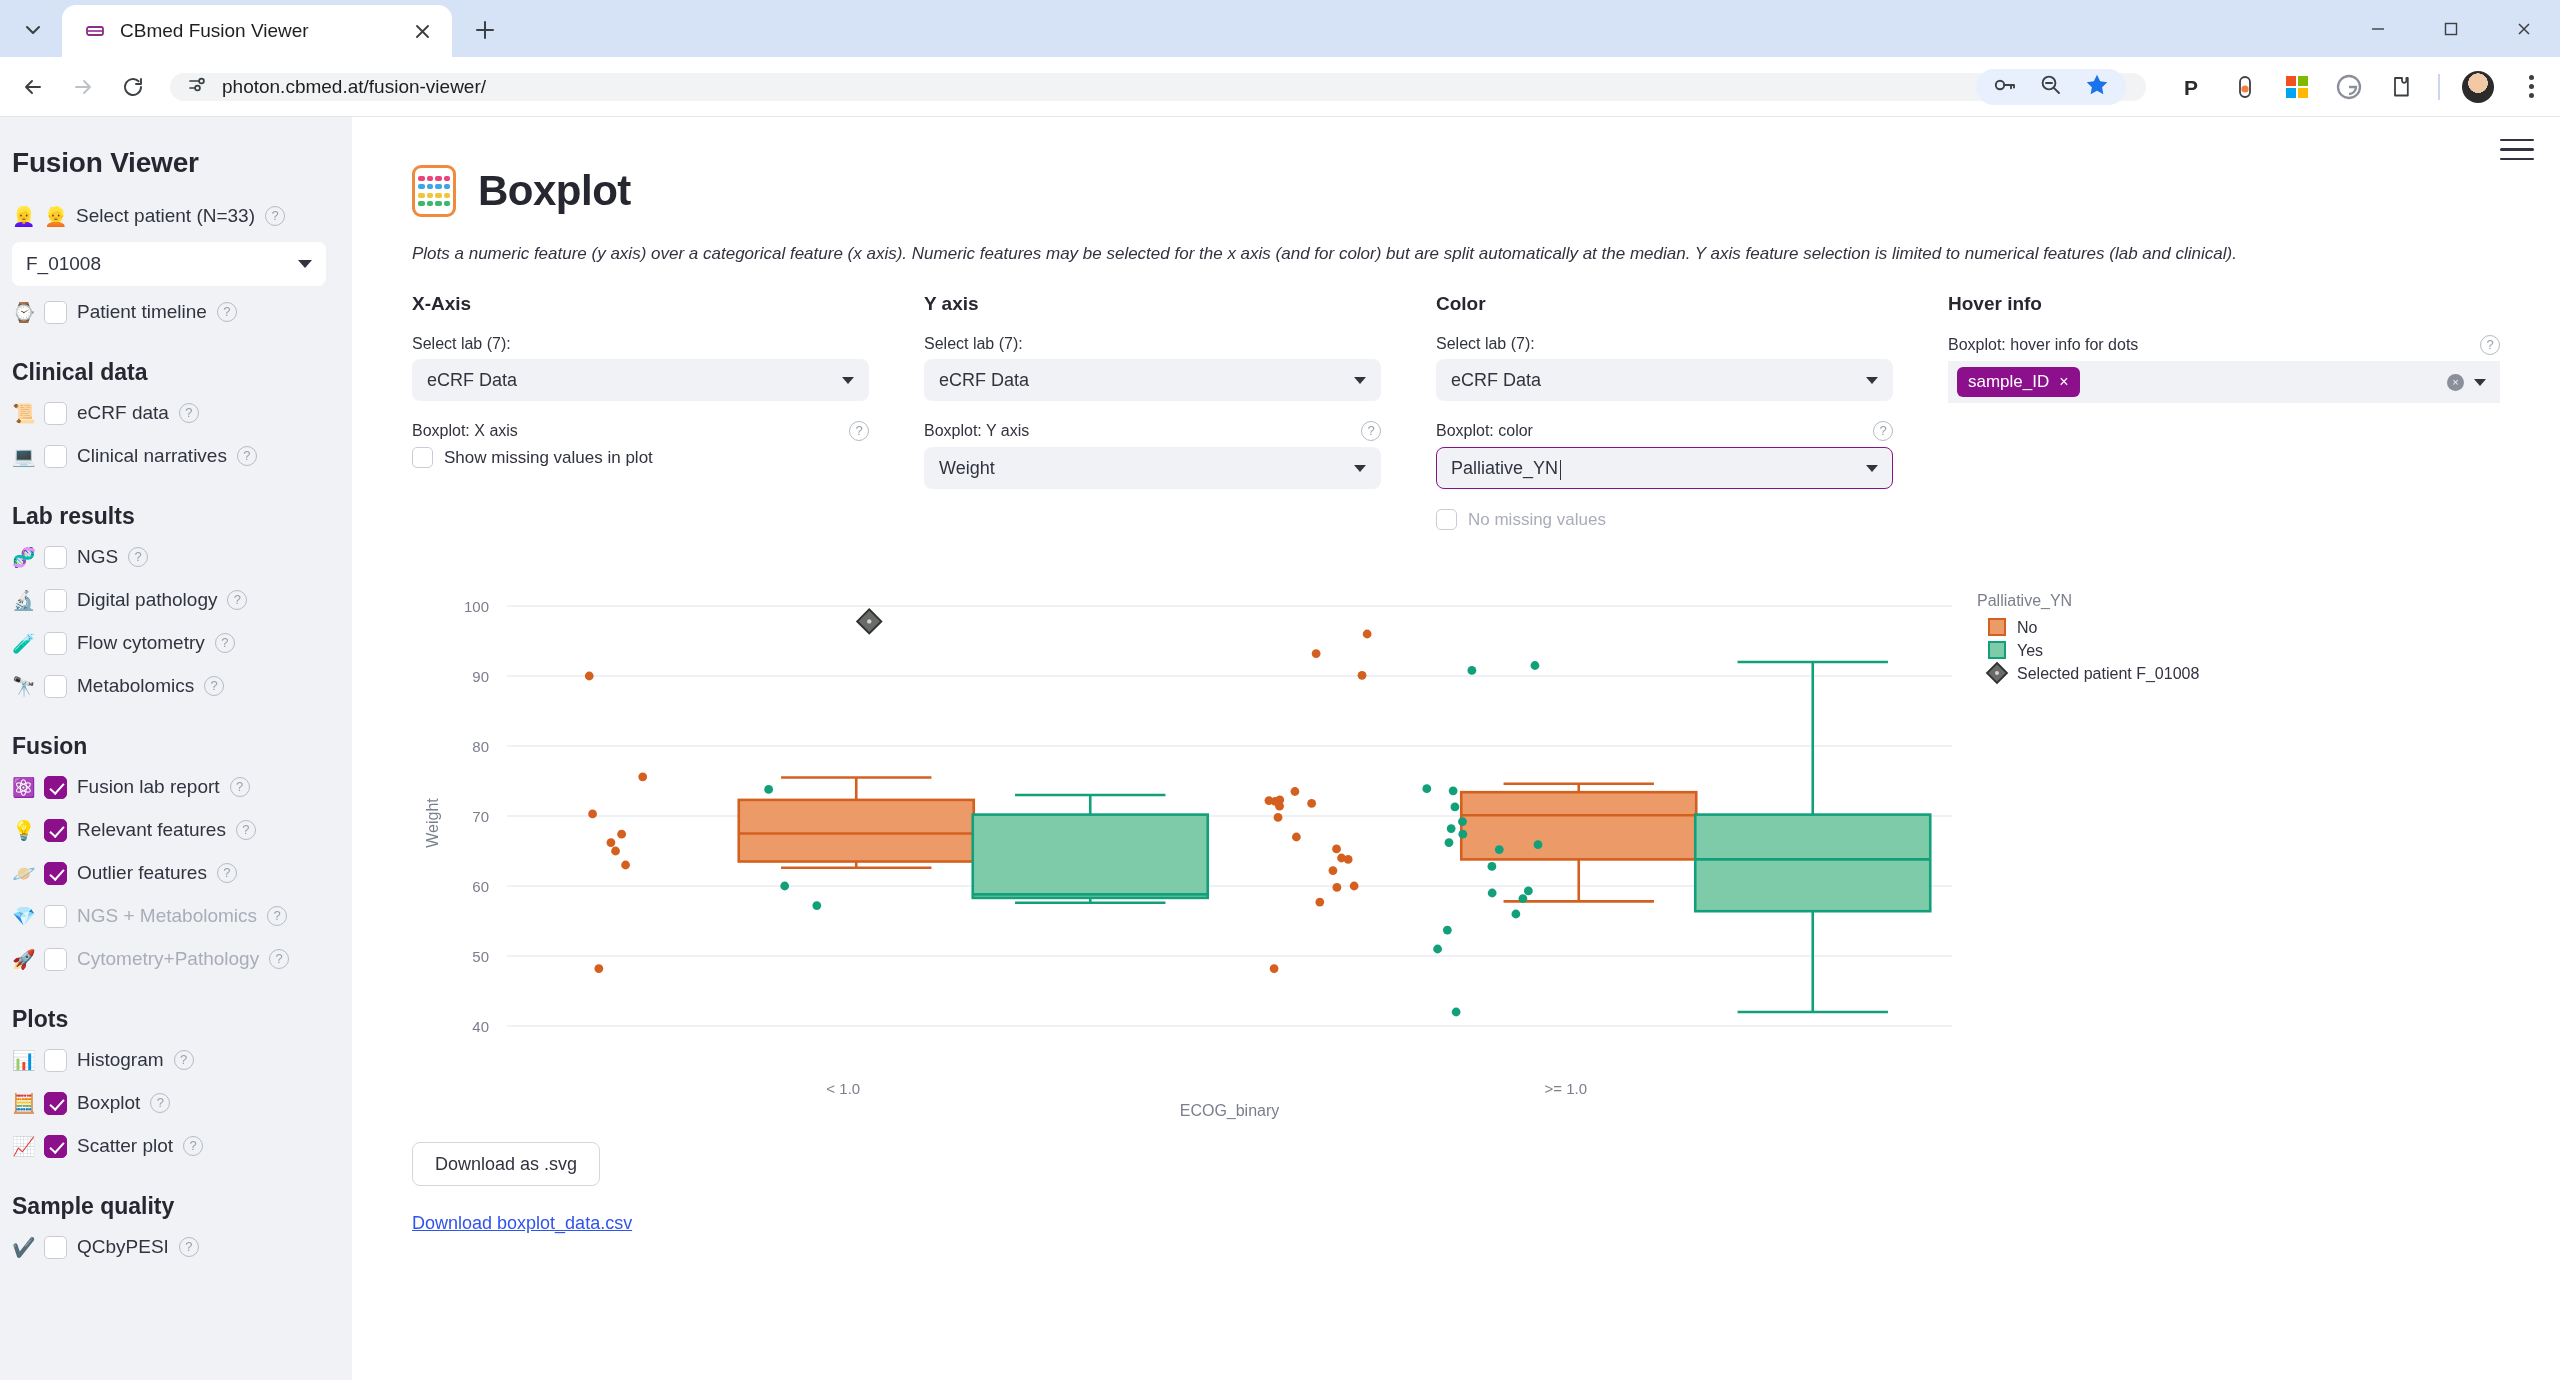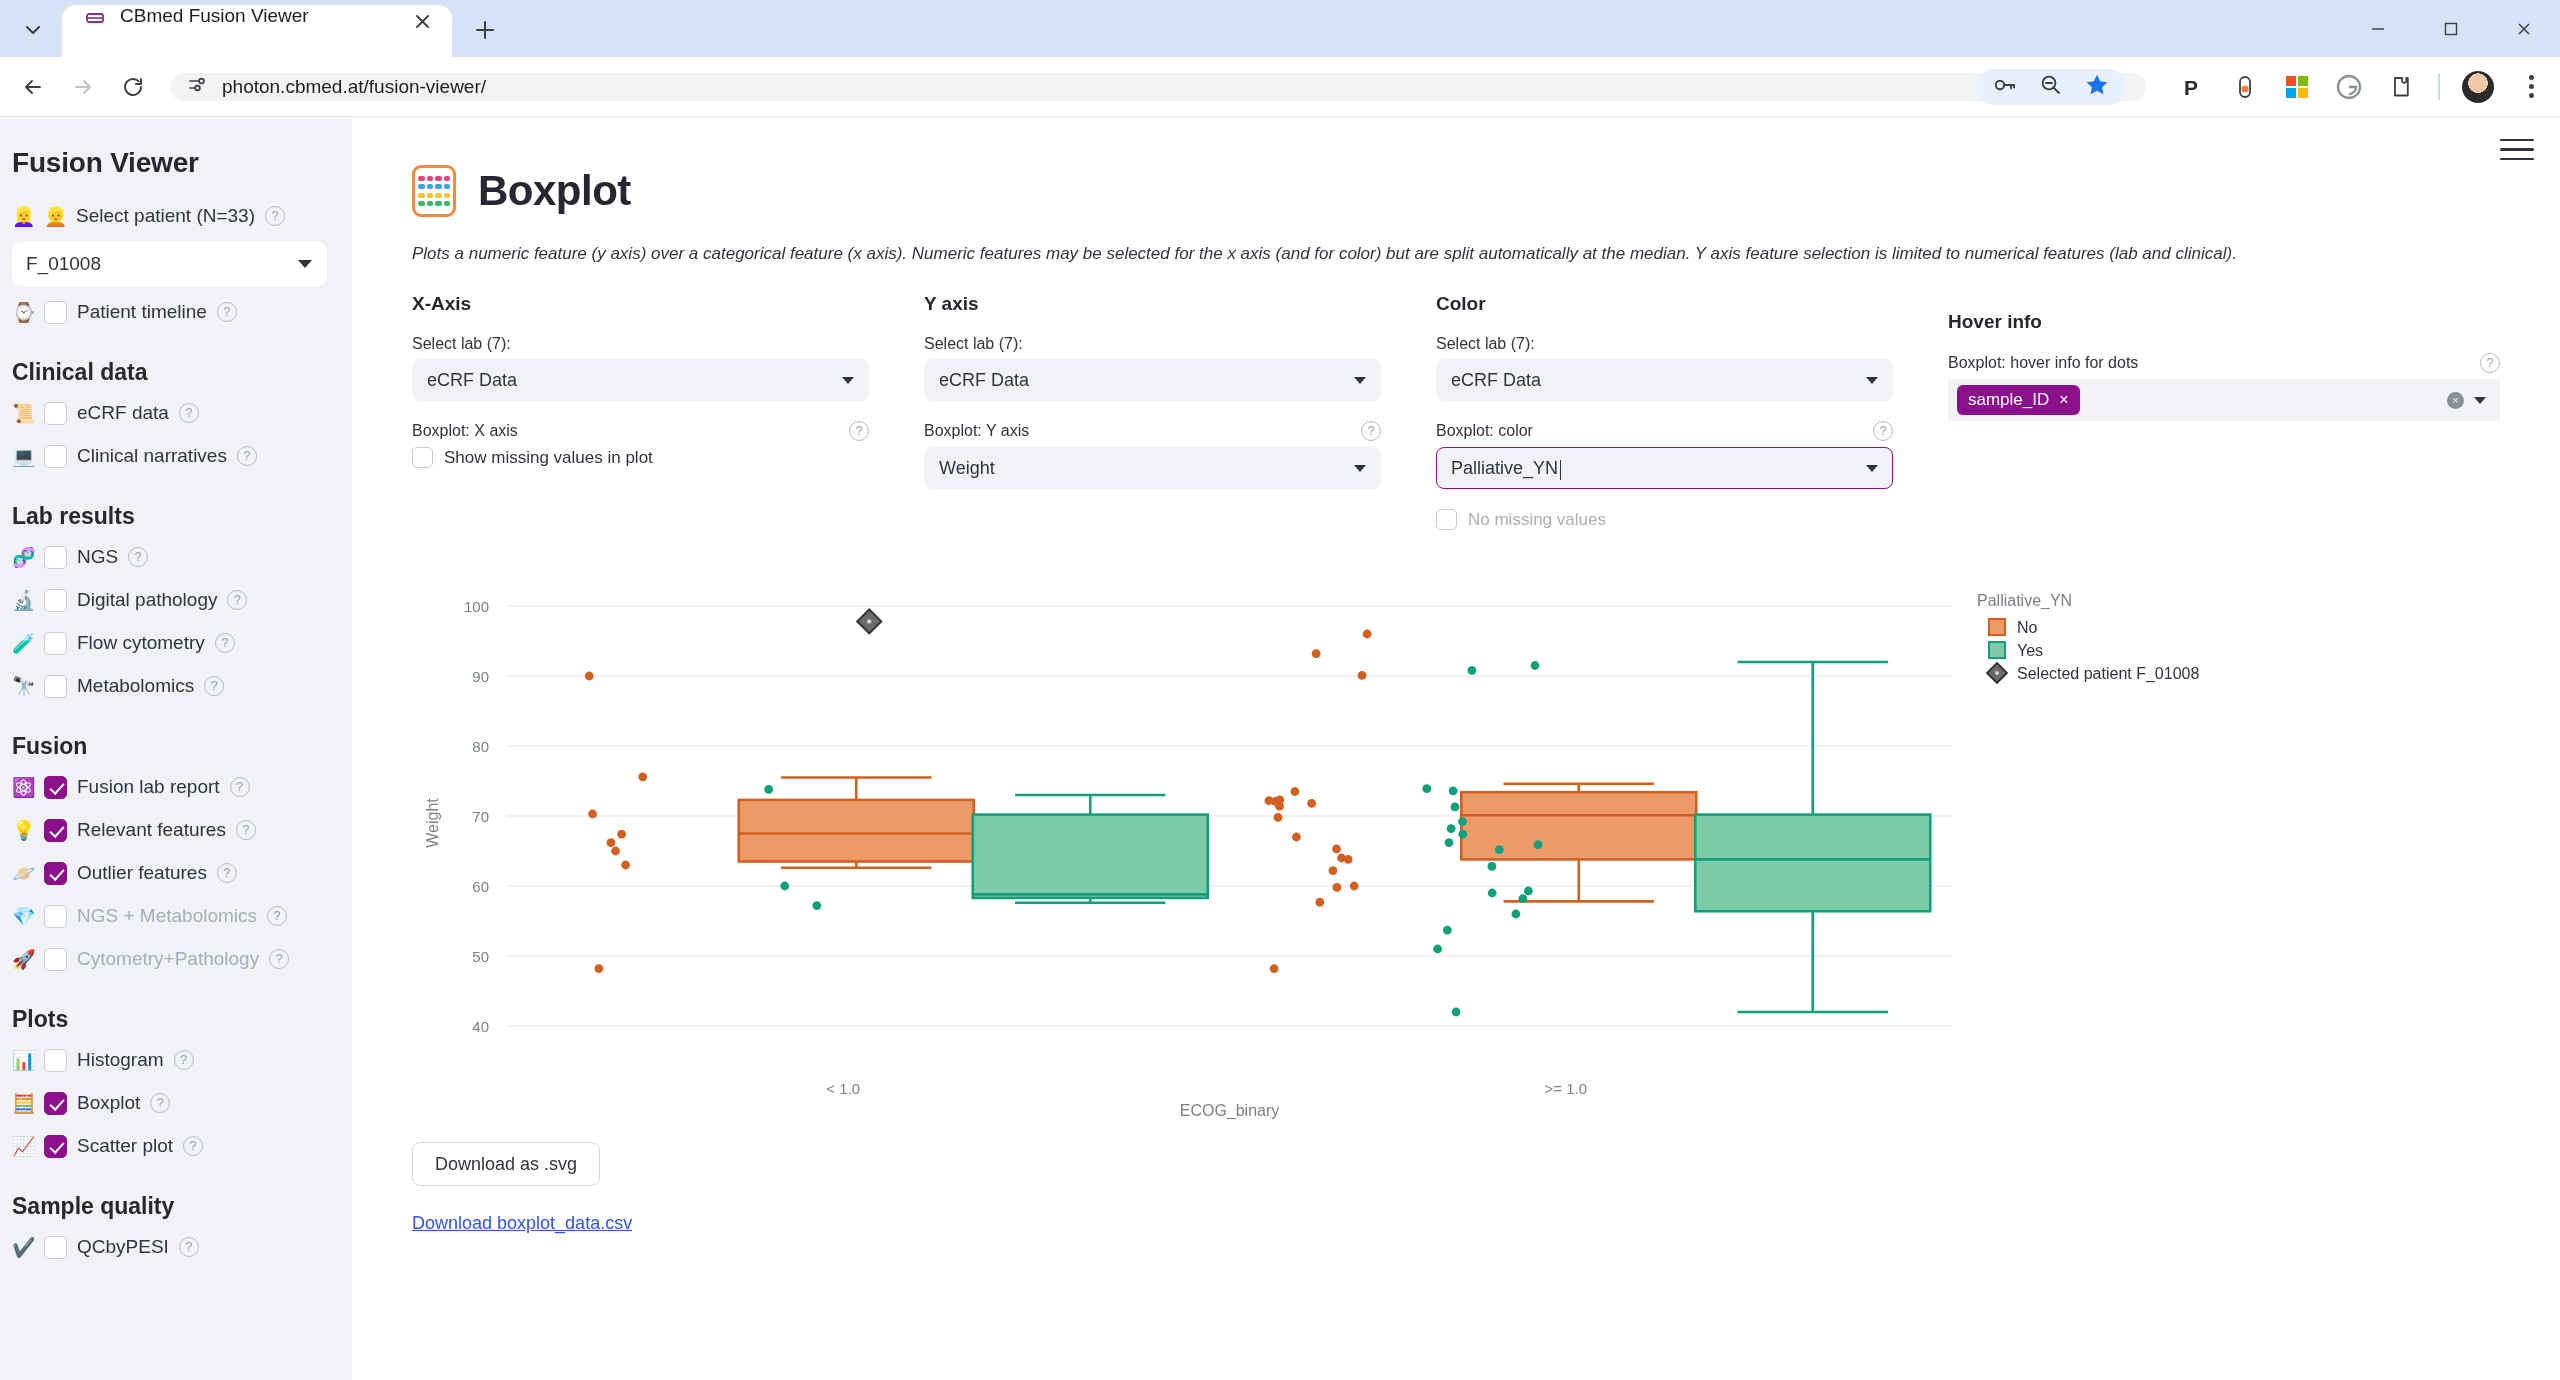--- a/index.html
+++ b/index.html
@@ -28,21 +28,21 @@
     display: flex; align-items: center; justify-content: center;
     border-radius: 8px;
   }
   .tab-listbtn svg { display:block; }
   .tab {
     height: 52px;
     min-width: 390px;
     background: #ffffff;
     border-radius: 14px 14px 0 0;
     display: flex;
-    align-items: flex-start;
+    align-items: center;
     padding: 0 14px 0 20px;
     gap: 12px;
     position: relative;
   }
   .tab .favicon { width: 26px; height: 26px; display:flex; align-items:center; justify-content:center; }
   .tab .tabtitle {
     font-size: 19px; color: #1f1f1f; flex: 1 1 auto; white-space: nowrap;
     overflow: hidden; text-overflow: ellipsis;
   }
   .tab .tabclose { width: 32px; height: 32px; display:flex; align-items:center; justify-content:center; border-radius: 50%; }
@@ -148,21 +148,21 @@
     display: flex; flex-direction: column; justify-content: space-evenly; padding: 4px 3px;
   }
   .abacus .brow { height: 5px; border-radius: 3px; display: flex; gap: 2px; }
   .abacus .brow span { flex: 1; border-radius: 2px; }
   .page-title { font-size: 42px; font-weight: bold; color: #262730; letter-spacing: -.5px; }
   .page-desc { font-size: 17px; font-style: italic; color: #31333f; margin-bottom: 28px; line-height: 1.3; }
 
   
   .controls { display: flex; gap: 0; }
   .ctrl-col { width: 512px; flex: 0 0 512px; padding-right: 55px; }
-  .ctrl-col.hover-col { flex: 1 1 auto; width: auto; padding-right: 0; margin-top: 18px; }
+  .ctrl-col.hover-col { flex: 1 1 auto; width: auto; padding-right: 0; }
   .ctrl-title { font-size: 19px; font-weight: bold; color: #262730; margin-bottom: 20px; }
   .ctrl-lbl {
     font-size: 16px; color: #31333f; margin-bottom: 6px;
     display: flex; align-items: center; justify-content: space-between;
   }
   .sel {
     height: 42px; background: #f0f2f6; border-radius: 8px;
     display: flex; align-items: center; justify-content: space-between;
     padding: 0 14px; font-size: 18px; color: #31333f;
     margin-bottom: 20px; border: 1px solid transparent;

